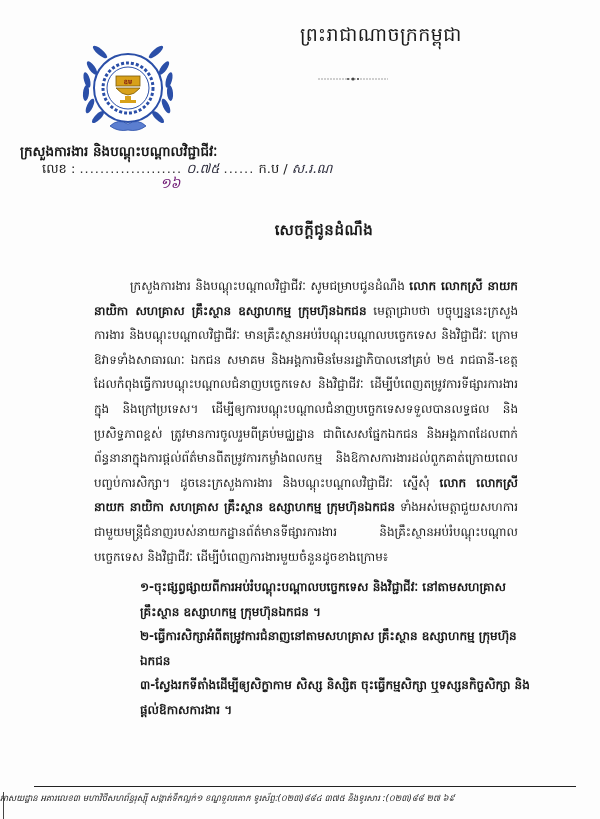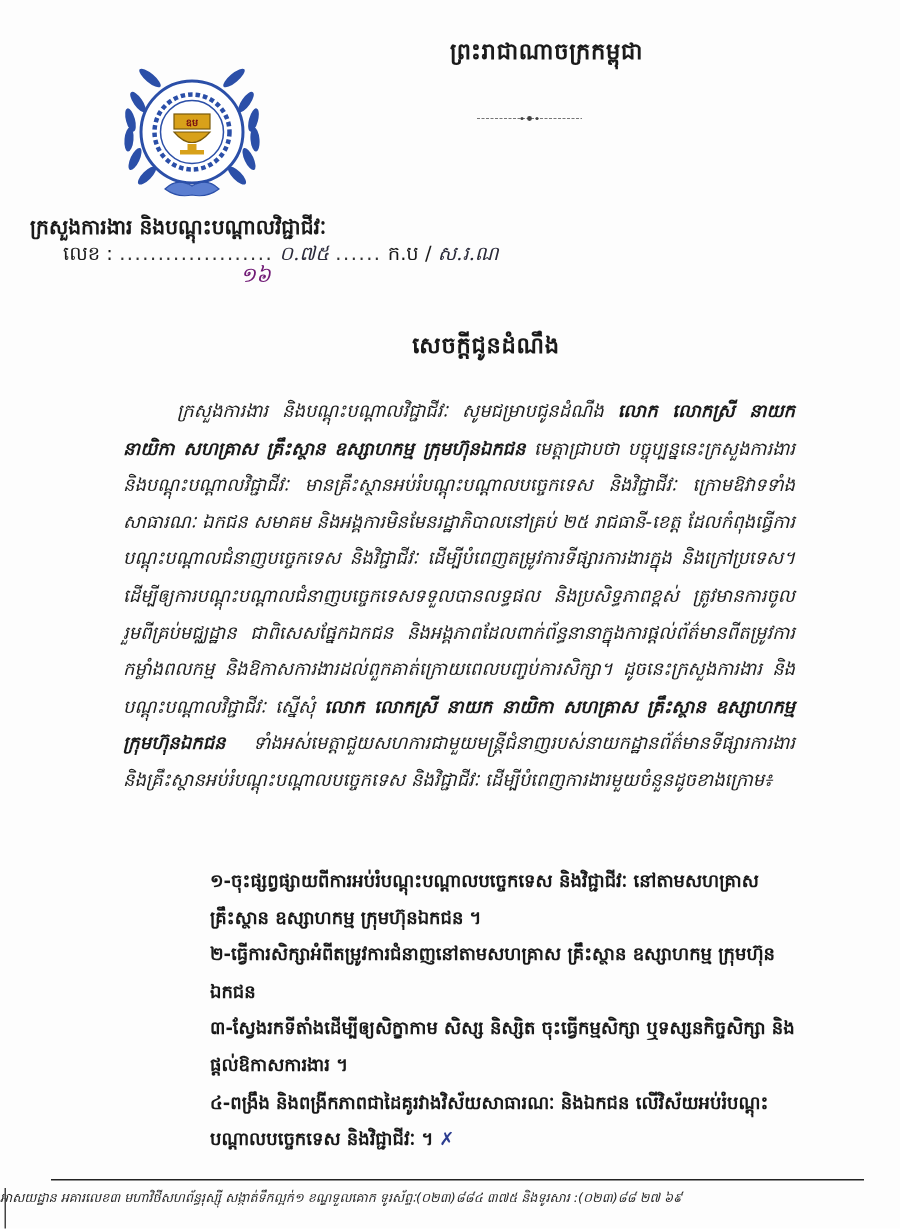--- a/index.html
+++ b/index.html
@@ -7,21 +7,21 @@
     width: 600px; height: 819px; position: relative; overflow: hidden;
     font-family: "DejaVu Sans", "Liberation Sans", sans-serif;
     color: #1a1a1a;
   }
   .page { position: absolute; inset: 0; background: #fdfdfd; }
 
   
   .kingdom {
     position: absolute; left: 300px; top: 22px; width: 260px; text-align: left;
   }
-  .kingdom .line1 { font-size: 15px; font-weight: bold; letter-spacing: 0.5px; line-height: 24px; }
+  .kingdom .line1 { font-size: 19px; font-weight: normal; letter-spacing: 0.5px; line-height: 24px; }
   .kingdom .line2 { font-size: 15px; line-height: 22px; margin-left: 8px; }
   .kingdom .ornament {
     position: absolute; left: 18px; top: 54px; width: 70px; height: 6px;
   }
 
   
   .logo { position: absolute; left: 78px; top: 38px; width: 100px; height: 100px; }
 
   
   .ministry { position: absolute; left: 20px; top: 143px; font-size: 13.5px; font-weight: bold; }
@@ -39,21 +39,21 @@
   .doc-title {
     position: absolute; left: 0; right: 0; top: 220px; text-align: center;
     font-size: 15px; font-weight: bold; letter-spacing: 0.5px; padding-left: 48px;
   }
 
   
   .body-text {
     position: absolute; left: 82px; top: 262px; width: 448px;
     font-size: 12px; line-height: 24.6px; text-align: justify;
   }
-  .body-text p { margin: 0; text-indent: 0; font-style: italic; }
+  .body-text p { margin: 12px; text-indent: 0; }
   .body-text .indent { display: inline-block; width: 36px; }
   .body-text b { font-weight: bold; }
 
   .list {
     position: absolute; left: 140px; top: 575px; width: 390px; font-size: 12px; line-height: 24.6px; font-weight: bold;
   }
   .list .item { margin: 0; }
   .check { color: #2b3c8f; font-style: italic; margin-left: 4px; }
 
   
@@ -126,19 +126,18 @@
   <div class="doc-title">សេចក្តីជូនដំណឹង</div>
 
   <div class="body-text">
     <p><span class="indent"></span><span>ក្រសួងការងារ និងបណ្តុះបណ្តាលវិជ្ជាជីវៈ សូមជម្រាបជូនដំណឹង </span><b>លោក លោកស្រី នាយក នាយិកា សហគ្រាស គ្រឹះស្ថាន ឧស្សាហកម្ម ក្រុមហ៊ុនឯកជន</b><span> មេត្តាជ្រាបថា បច្ចុប្បន្ននេះក្រសួងការងារ និងបណ្តុះបណ្តាលវិជ្ជាជីវៈ មានគ្រឹះស្ថានអប់រំបណ្តុះបណ្តាលបច្ចេកទេស និងវិជ្ជាជីវៈ ក្រោមឱវាទទាំងសាធារណៈ ឯកជន សមាគម និងអង្គការមិនមែនរដ្ឋាភិបាលនៅគ្រប់ ២៥ រាជធានី-ខេត្ត ដែលកំពុងធ្វើការបណ្តុះបណ្តាលជំនាញបច្ចេកទេស និងវិជ្ជាជីវៈ ដើម្បីបំពេញតម្រូវការទីផ្សារការងារក្នុង និងក្រៅប្រទេស។ ដើម្បីឲ្យការបណ្តុះបណ្តាលជំនាញបច្ចេកទេសទទួលបានលទ្ធផល និងប្រសិទ្ធភាពខ្ពស់ ត្រូវមានការចូលរួមពីគ្រប់មជ្ឈដ្ឋាន ជាពិសេសផ្នែកឯកជន និងអង្គភាពដែលពាក់ព័ន្ធនានាក្នុងការផ្តល់ព័ត៌មានពីតម្រូវការកម្លាំងពលកម្ម និងឱកាសការងារដល់ពួកគាត់ក្រោយពេលបញ្ចប់ការសិក្សា។ ដូចនេះក្រសួងការងារ និងបណ្តុះបណ្តាលវិជ្ជាជីវៈ ស្នើសុំ </span><b>លោក លោកស្រី នាយក នាយិកា សហគ្រាស គ្រឹះស្ថាន ឧស្សាហកម្ម ក្រុមហ៊ុនឯកជន</b><span> ទាំងអស់មេត្តាជួយសហការជាមួយមន្ត្រីជំនាញរបស់នាយកដ្ឋានព័ត៌មានទីផ្សារការងារ និងគ្រឹះស្ថានអប់រំបណ្តុះបណ្តាលបច្ចេកទេស និងវិជ្ជាជីវៈ ដើម្បីបំពេញការងារមួយចំនួនដូចខាងក្រោម៖</span></p>
   </div>
 
   <div class="list">
     <div class="item">១-ចុះផ្សព្វផ្សាយពីការអប់រំបណ្តុះបណ្តាលបច្ចេកទេស និងវិជ្ជាជីវៈ នៅតាមសហគ្រាស គ្រឹះស្ថាន ឧស្សាហកម្ម ក្រុមហ៊ុនឯកជន ។</div>
     <div class="item">២-ធ្វើការសិក្សាអំពីតម្រូវការជំនាញនៅតាមសហគ្រាស គ្រឹះស្ថាន ឧស្សាហកម្ម ក្រុមហ៊ុនឯកជន</div>
     <div class="item">៣-ស្វែងរកទីតាំងដើម្បីឲ្យសិក្ខាកាម សិស្ស និស្សិត ចុះធ្វើកម្មសិក្សា ឬទស្សនកិច្ចសិក្សា និងផ្តល់ឱកាសការងារ ។</div>
-    <div class="item"><span>៤-ពង្រឹង និងពង្រីកភាពជាដៃគូរវាងវិស័យសាធារណៈ និងឯកជន លើវិស័យអប់រំបណ្តុះបណ្តាលបច្ចេកទេស និងវិជ្ជាជីវៈ ។</span><span class="check">✗</span></div>
   </div>
 
   <div class="footer-rule"></div>
   <div class="footer-text">អាសយដ្ឋាន អគារលេខ៣ មហាវិថីសហព័ន្ធរុស្ស៊ី សង្កាត់ទឹកល្អក់១ ខណ្ឌទួលគោក ទូរស័ព្ទៈ(០២៣)៨៨៤ ៣៧៥ និងទូរសារ :(០២៣)៨៨ ២៧ ៦៩</div>
   <div class="edge-mark"></div>
 </div>
 
 </body></html>

